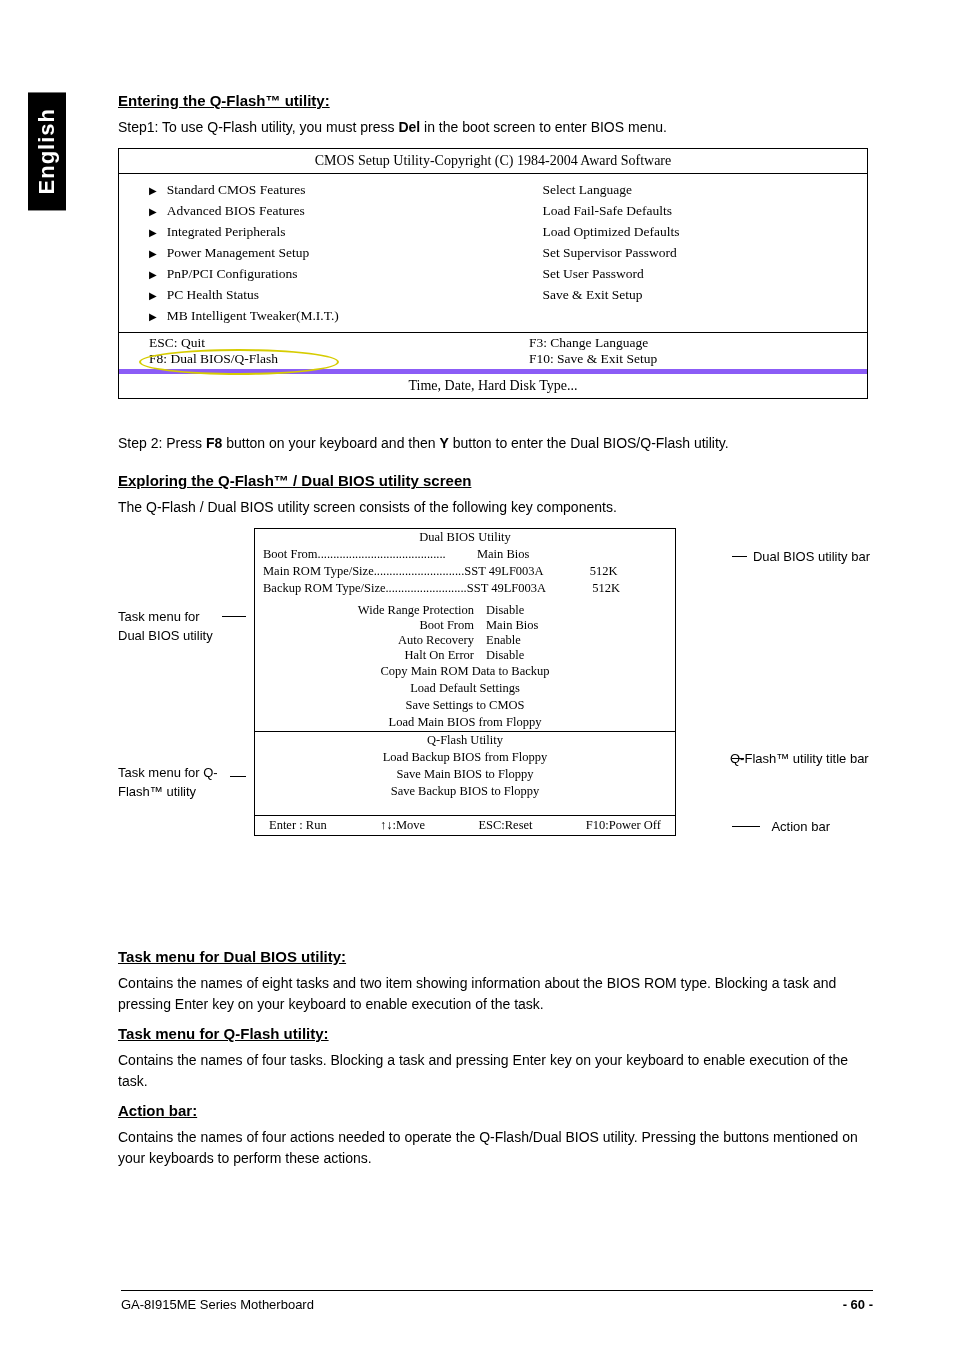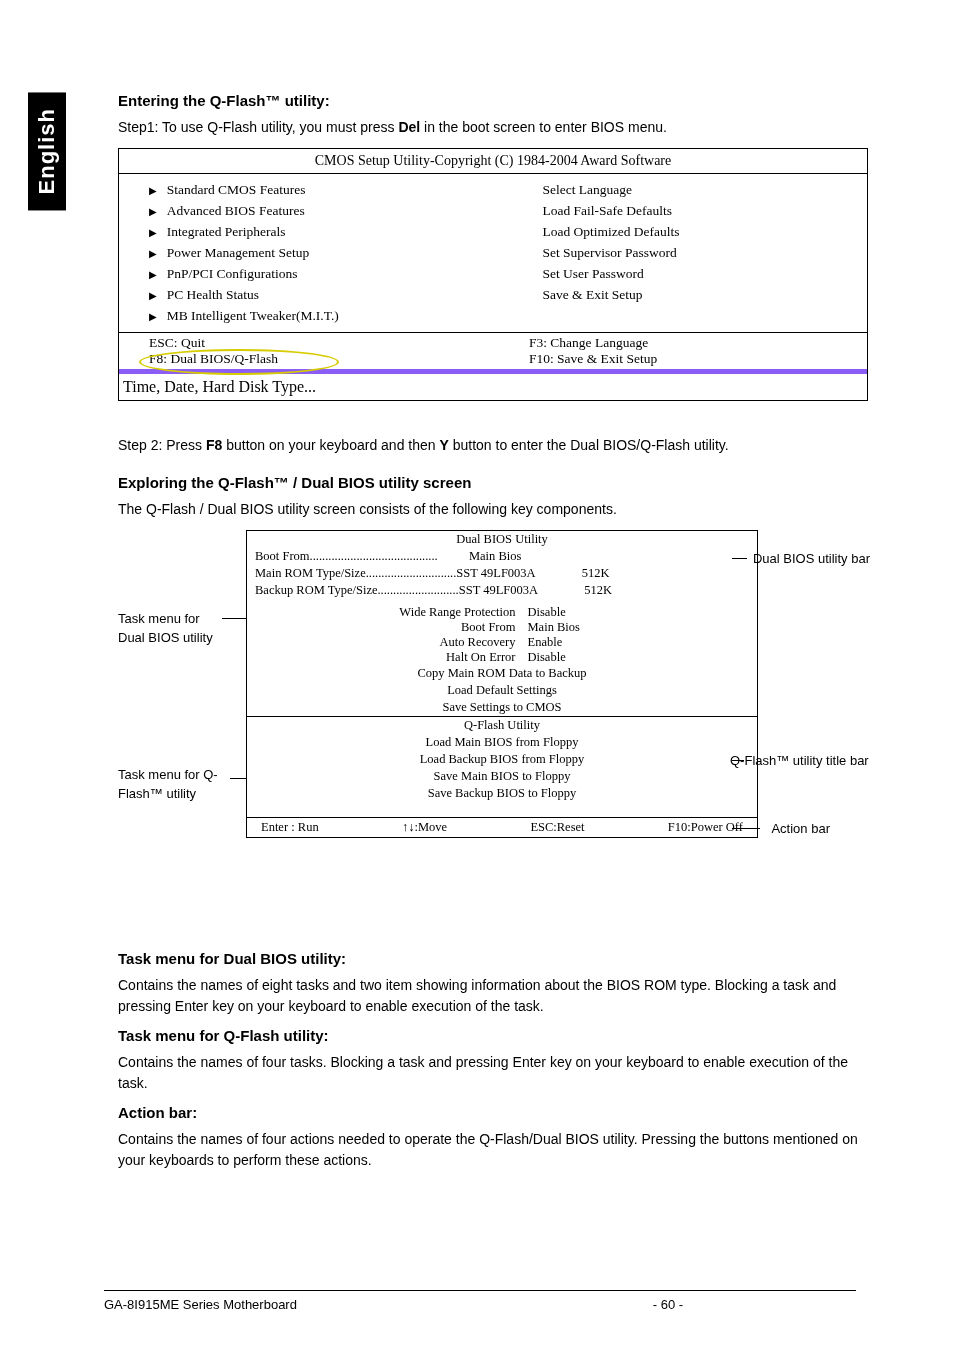--- a/index.html
+++ b/index.html
@@ -28,20 +28,21 @@
   .content {
     position: absolute;
     left: 118px;
     top: 92px;
     width: 752px;
   }
   h2.section {
     font-size: 15px;
     font-weight: bold;
     margin-bottom: 8px;
+    text-decoration: underline;
   }
   .para { font-size: 14px; margin-bottom: 10px; line-height: 1.5; }
   .bold { font-weight: bold; }
   .bios-box {
     border: 1px solid #000;
     width: 750px;
     margin-bottom: 18px;
     font-family: "Times New Roman", serif;
   }
   .bios-title {
@@ -78,57 +79,57 @@
   .highlight {
     position: absolute;
     left: 20px;
     top: 14px;
     border: 2px solid #d6cc00;
     border-radius: 50%;
     width: 200px;
     height: 26px;
     pointer-events: none;
   }
-  .bios-foot { padding: 4px; font-size: 16px; }
+  .bios-foot { text-align: center; padding: 4px; font-size: 14px; }
 
   
   .diagram2 {
     position: relative;
     margin-top: 8px;
     margin-bottom: 20px;
     height: 400px;
   }
   .qf-box {
     position: absolute;
-    left: 128px;
+    left: 136px;
     top: 0;
-    width: 512px;
+    width: 422px;
     border: 1px solid #000;
     font-family: "Times New Roman", serif;
     font-size: 12.5px;
   }
   .qf-line { padding: 0 8px; line-height: 1.35; white-space: pre; font-family: Liberation Serif, serif; }
   .qf-center { text-align: center; padding: 1px 0; }
   .qf-sep { border-top: 1px solid #000; }
   .qf-action { display: flex; justify-content: space-between; padding: 2px 14px; border-top: 1px solid #000; margin-top: 15px; }
   .callout { position: absolute; font-size: 13px; font-family: Arial, sans-serif; line-height: 1.4; }
   .callout-line { position: absolute; background: #000; height: 1px; }
 
   .footer {
     position: absolute;
-    left: 104px;
+    left: 121px;
     bottom: 42px;
     width: 752px;
     border-top: 1px solid #000;
     padding-top: 6px;
     font-size: 13px;
     display: flex;
   }
   .footer-left { width: 50%; }
-  .footer-right { width: 50%; text-align: center; }
+  .footer-right { width: 50%; text-align: right; font-weight: bold; }
   .kv-row { display: flex; }
   .kv-label { text-align: right; padding-right: 12px; }
   .kv-val { text-align: left; }
 </style>
 </head>
 <body>
 
 <div class="side-tab">English</div>
 
 <div class="content">
@@ -206,22 +207,22 @@
         </div>
       <div class="kv-row">
           <div class="kv-label" style="width:55%">Halt On Error</div>
           <div class="kv-val">Disable</div>
         </div>
 
       <div class="qf-center">Copy Main ROM Data to Backup</div>
       <div class="qf-center">Load Default Settings</div>
       <div class="qf-center">Save Settings to CMOS</div>
 
+      <div class="qf-center">Load Main BIOS from Floppy</div>
       <div class="qf-center qf-sep">Q-Flash Utility</div>
-      <div class="qf-center">Load Main BIOS from Floppy</div>
       <div class="qf-center">Load Backup BIOS from Floppy</div>
       <div class="qf-center">Save Main BIOS to Floppy</div>
       <div class="qf-center">Save Backup BIOS to Floppy</div>
 
       <div class="qf-action">
         <span>Enter : Run</span>
         <span>↑↓:Move</span>
         <span>ESC:Reset</span>
         <span>F10:Power Off</span>
       </div>

